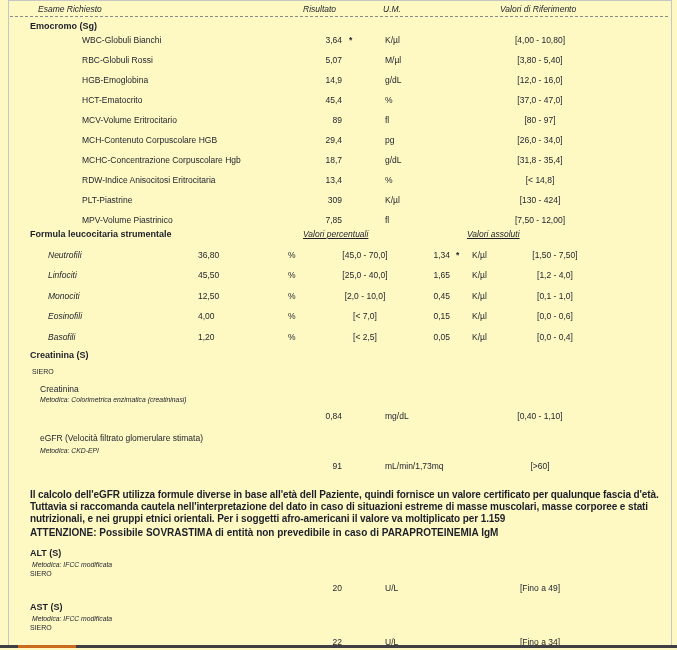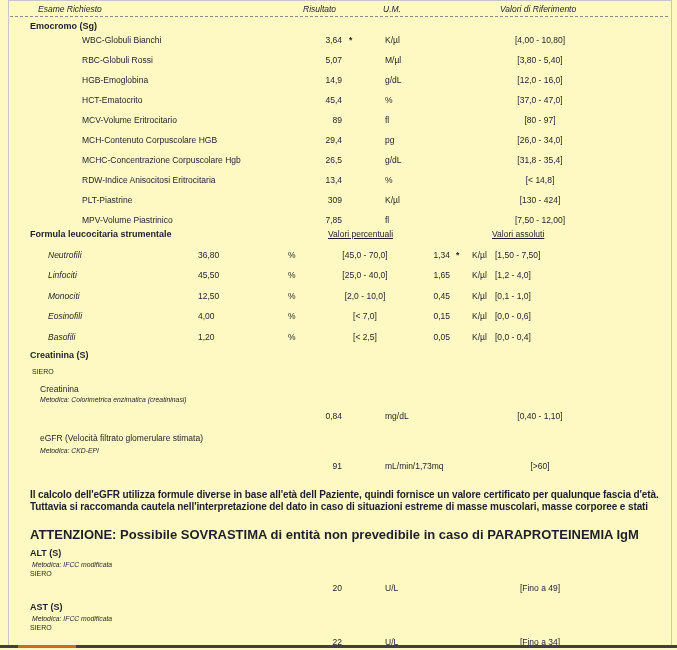--- a/index.html
+++ b/index.html
@@ -25,29 +25,29 @@
   .c-um   { position:absolute; left:385px; white-space:nowrap; }
   .c-ref  { position:absolute; left:465px; width:150px; text-align:center; white-space:nowrap; }
 
   .f-name   { position:absolute; left:48px; font-style:italic; white-space:nowrap; }
   .f-pct    { position:absolute; left:198px; width:60px; text-align:left; }
   .f-pctum  { position:absolute; left:288px; }
   .f-pctref { position:absolute; left:305px; width:120px; text-align:center; white-space:nowrap; }
   .f-abs    { position:absolute; left:395px; width:55px; text-align:right; }
   .f-flag   { position:absolute; left:456px; font-weight:700; }
   .f-absum  { position:absolute; left:472px; white-space:nowrap; }
-  .f-absref { position:absolute; left:495px; width:120px; text-align:left; white-space:nowrap; }
+  .f-absref { position:absolute; left:495px; width:120px; text-align:center; white-space:nowrap; }
 
   .section-title { position:absolute; left:30px; font-weight:700; font-size:9px; white-space:nowrap; }
   .sub-name { position:absolute; left:40px; white-space:nowrap; }
   .specimen { position:absolute; font-size:7px; white-space:nowrap; }
   .method { position:absolute; font-style:italic; font-size:6.8px; white-space:nowrap; }
-  .col-group-hdr { position:absolute; text-decoration:underline; white-space:nowrap;margin-left:25px; }
+  .col-group-hdr { position:absolute; font-style:italic; text-decoration:underline; white-space:nowrap; }
   .note-line { position:absolute; left:30px; font-weight:700; font-size:10px; letter-spacing:-0.1px; white-space:nowrap; }
-  .warning { position:absolute; left:30px; font-weight:700; font-size:13px; white-space:nowrap; }
+  .warning { position:absolute; left:30px; font-weight:700; font-size:10px; white-space:nowrap; }
 
   .scroll-track { position:absolute; left:0; right:0; top:645px; height:3px; background:#3f3f44; }
   .scroll-thumb { position:absolute; left:18px; top:645px; width:58px; height:3px; background:#cc6a1e; }
 </style>
 </head>
 <body>
 
 <div class="doc">
   <div class="edge edge-left"></div>
   <div class="edge edge-right"></div>
@@ -98,21 +98,21 @@
   </div>
   <div class="row" style="top:135px">
     <span class="c-name">MCH-Contenuto Corpuscolare HGB</span>
     <span class="c-res">29,4</span>
     <span class="c-flag"></span>
     <span class="c-um">pg</span>
     <span class="c-ref">[26,0 - 34,0]</span>
   </div>
   <div class="row" style="top:155px">
     <span class="c-name">MCHC-Concentrazione Corpuscolare Hgb</span>
-    <span class="c-res">26,5</span>
+    <span class="c-res">18,7</span>
     <span class="c-flag"></span>
     <span class="c-um">g/dL</span>
     <span class="c-ref">[31,8 - 35,4]</span>
   </div>
   <div class="row" style="top:175px">
     <span class="c-name">RDW-Indice Anisocitosi Eritrocitaria</span>
     <span class="c-res">13,4</span>
     <span class="c-flag"></span>
     <span class="c-um">%</span>
     <span class="c-ref">[&lt; 14,8]</span>
@@ -201,20 +201,21 @@
   <span class="sub-name" style="top:433px">eGFR (Velocità filtrato glomerulare stimata)</span>
   <span class="method" style="top:447px;left:40px">Metodica: CKD-EPI</span>
   <div class="row" style="top:461px">
     <span class="c-res">91</span>
     <span class="c-um">mL/min/1,73mq</span>
     <span class="c-ref">[&gt;60]</span>
   </div>
 
   <span class="note-line" style="top:489px">Il calcolo dell'eGFR utilizza formule diverse in base all'età dell Paziente, quindi fornisce un valore certificato per qualunque fascia d'età.</span>
   <span class="note-line" style="top:501px">Tuttavia si raccomanda cautela nell'interpretazione del dato in caso di situazioni estreme di masse muscolari, masse corporee e stati</span>
+  <span class="note-line" style="top:513px">nutrizionali, e nei gruppi etnici orientali. Per i soggetti afro-americani il valore va moltiplicato per 1.159</span>
   <span class="warning" style="top:527px">ATTENZIONE: Possibile SOVRASTIMA di entità non prevedibile in caso di PARAPROTEINEMIA IgM</span>
 
   <span class="section-title" style="top:548px">ALT (S)</span>
   <span class="method" style="top:561px;left:32px">Metodica: IFCC modificata</span>
   <span class="specimen" style="top:570px;left:30px">SIERO</span>
   <div class="row" style="top:583px">
     <span class="c-res">20</span>
     <span class="c-um">U/L</span>
     <span class="c-ref">[Fino a 49]</span>
   </div>

